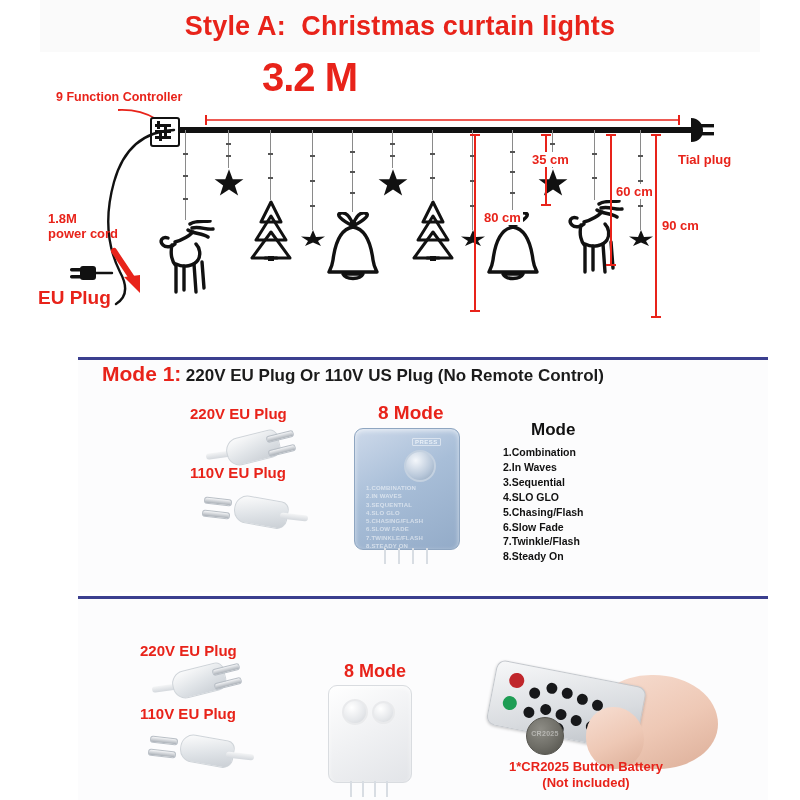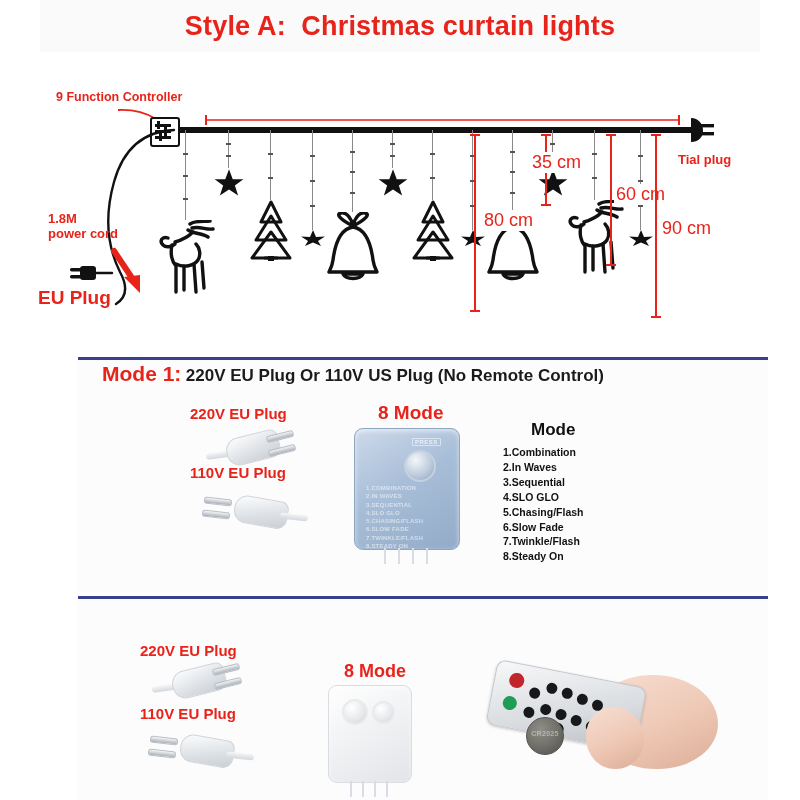--- a/index.html
+++ b/index.html
@@ -70,21 +70,21 @@
   }
 
   .drop{position:absolute;top:78px;width:1px;background:#8a8a8a;}
   .drop .bead{position:absolute;left:-2px;width:5px;height:1.5px;background:#555;}
   .orn{position:absolute;left:50%;transform:translateX(-50%);}
 
   .vdim{position:absolute;width:10px;}
   .vdim .bar{position:absolute;left:4px;top:0;bottom:0;width:2px;background:#e8231a;}
   .vdim .cap{position:absolute;left:0;width:10px;height:2px;background:#e8231a;}
   .vdim .cap.t{top:0;} .vdim .cap.b{bottom:0;}
-  .vlbl{position:absolute;color:#e8231a;font-size:18px;font-weight:400;white-space:nowrap;background:#fff;padding:0 2px;}
+  .vlbl{position:absolute;color:#e8231a;font-size:13px;font-weight:700;white-space:nowrap;background:#fff;padding:0 2px;}
 
   
   .panel{position:absolute;left:78px;width:690px;background:#fcfcfd;border-top:3px solid #3b3f8f;}
   .panel.p1{top:357px;height:232px;}
   .panel.p2{top:596px;height:204px;}
   .panel-head{position:absolute;left:24px;top:2px;white-space:nowrap;}
   .mode-no{color:#e8231a;font-size:21px;font-weight:bold;}
   .mode-txt{color:#1b1b1b;font-size:17px;font-weight:600;}
   .mode-paren{color:#1b1b1b;font-size:17px;font-weight:600;}
 
@@ -155,20 +155,21 @@
     text-align:center;line-height:1.25;white-space:pre-line;}
 </style>
 </head>
 <body>
 
 <div class="title-band"></div>
 <div class="title">Style A:  Christmas curtain lights</div>
 
 <div class="diagram">
 
+  <div class="meas-32">3.2 M</div>
   <svg class="dim32" viewBox="0 0 475 12">
     <line x1="1" y1="1" x2="1" y2="11" stroke="#e8231a" stroke-width="2"></line>
     <line x1="474" y1="1" x2="474" y2="11" stroke="#e8231a" stroke-width="2"></line>
     <line x1="1" y1="6" x2="474" y2="6" stroke="#e8231a" stroke-width="1.6"></line>
   </svg>
 
   <div class="ctrl-label">9 Function Controller</div>
   <svg class="ctrl-leader" viewBox="0 0 40 14">
     <path d="M0 2 Q22 1 38 11" stroke="#e8231a" stroke-width="1.8" fill="none"></path>
   </svg>
@@ -466,13 +467,15 @@
       <div class="b" style="left:82px;top:39px;width:11px;height:11px;"></div>
       <div class="b" style="left:98px;top:42px;width:11px;height:11px;"></div>
       <div class="b" style="left:64px;top:50px;width:13px;height:13px;"></div>
     </div>
     <div class="hand" style="left:88px;top:48px;width:58px;height:62px;"></div>
   </div>
 
   <div class="battery" style="left:448px;top:118px;">
     <span>CR2025</span>
   </div>
+  <div class="batt-label" style="left:378px;top:160px;width:260px;">1*CR2025 Button Battery
+(Not included)</div>
 </div>
 
 </body></html>

